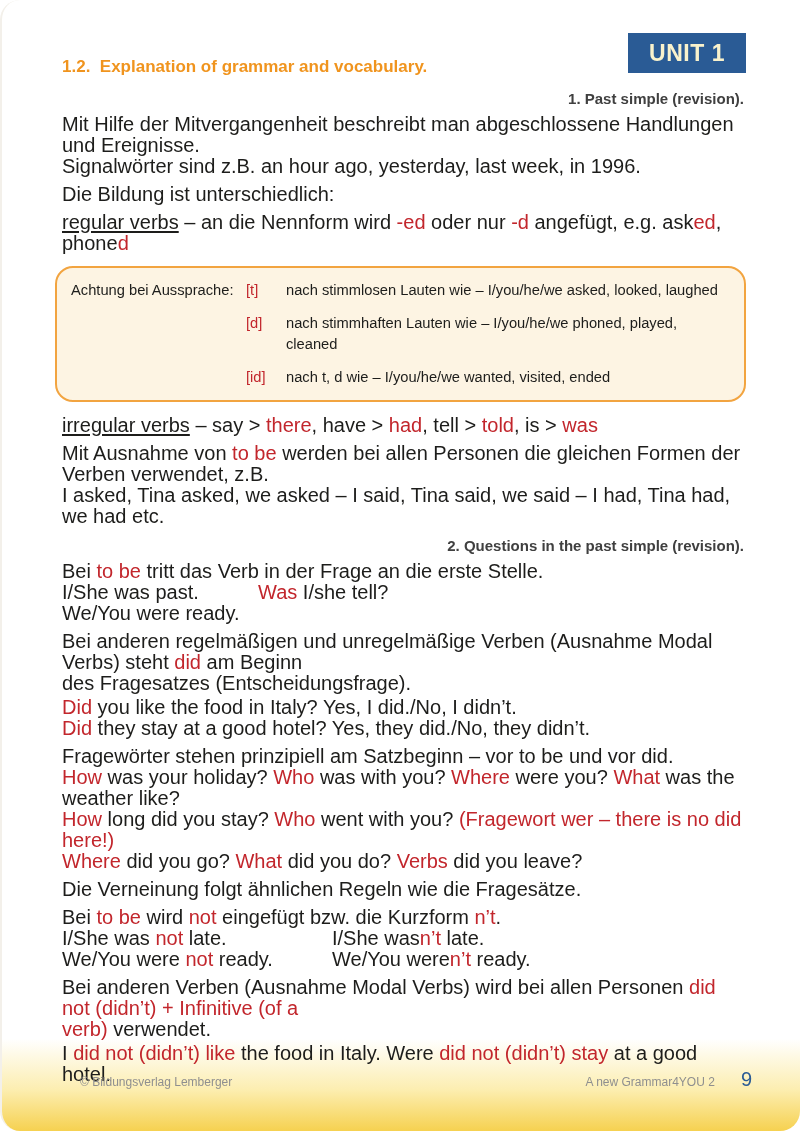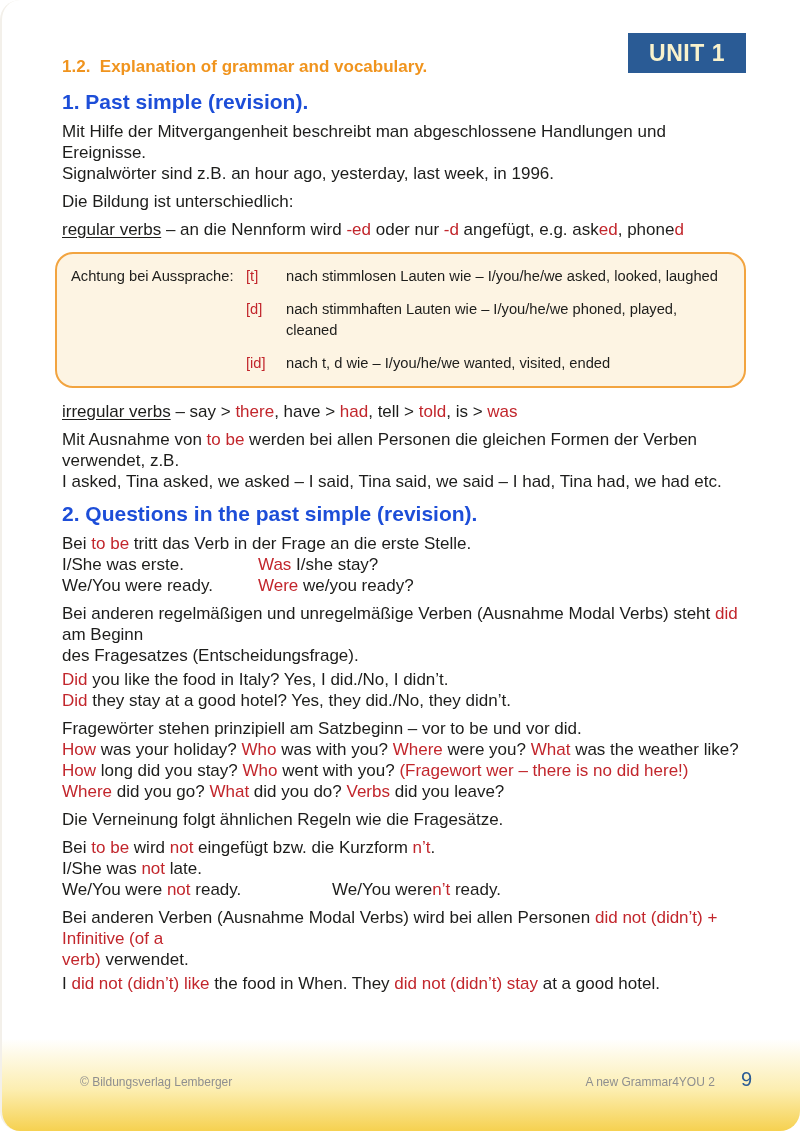--- a/index.html
+++ b/index.html
@@ -30,28 +30,29 @@
   .content {
     position:relative; z-index:1;
     padding:57px 56px 0 60px;
   }
   .title {
     color:#f0941e; font-size:17px; font-weight:700;
     white-space:pre-wrap;
     margin:0 0 13px;
   }
   h2 {
-    color:#1d4ed8; font-size:21px; font-weight:700;
+    color:#404040; font-size:15px; font-weight:700;
     margin:10px 0 7px;
+    text-align:right;
   }
   h2:first-of-type { margin-top:0; }
   .para { margin:0 0 7px; }
   .para.tight { margin-bottom:3px; }
   .line {
-    font-size:17px; line-height:21px;
+    font-size:20px; line-height:21px;
     white-space:pre-wrap;
   }
   .red { color:#c2262c;margin-top:32px; }
   .ul { text-decoration:underline; text-underline-offset:2px; }
   .attention-box {
     margin:12px -2px 13px -7px;
     background:#fdf4e3;
     border:2px solid #f2a440;
     border-radius:18px;
     padding:12px 14px 12px 14px;
@@ -128,26 +129,25 @@
     <div class="para">
       <div class="line"><span>Mit Ausnahme von </span><span class="red">to be</span><span> werden bei allen Personen die gleichen Formen der Verben verwendet, z.B.</span></div>
       <div class="line"><span>I asked, Tina asked, we asked – I said, Tina said, we said – I had, Tina had, we had etc.</span></div>
     </div>
 
     <h2>2. Questions in the past simple (revision).</h2>
 
     <div class="para">
       <div class="line"><span>Bei </span><span class="red">to be</span><span> tritt das Verb in der Frage an die erste Stelle.</span></div>
       <div class="pair-row">
-        <div class="line pair-left-s2"><span>I/She was erste.</span></div>
-        <div class="line pair-right"><span class="red">Was</span><span> I/she stay?</span></div>
+        <div class="line pair-left-s2"><span>I/She was past.</span></div>
+        <div class="line pair-right"><span class="red">Was</span><span> I/she tell?</span></div>
       </div>
       <div class="pair-row">
         <div class="line pair-left-s2"><span>We/You were ready.</span></div>
-        <div class="line pair-right"><span class="red">Were</span><span> we/you ready?</span></div>
       </div>
     </div>
 
     <div class="para tight">
       <div class="line"><span>Bei anderen regelmäßigen und unregelmäßige Verben (Ausnahme Modal Verbs) steht </span><span class="red">did</span><span> am Beginn</span></div>
       <div class="line"><span>des Fragesatzes (Entscheidungsfrage).</span></div>
     </div>
 
     <div class="para">
       <div class="line"><span class="red">Did</span><span> you like the food in Italy? Yes, I did./No, I didn’t.</span></div>
@@ -163,34 +163,35 @@
 
 
     <div class="para">
       <div class="line"><span>Die Verneinung folgt ähnlichen Regeln wie die Fragesätze.</span></div>
     </div>
 
     <div class="para">
       <div class="line"><span>Bei </span><span class="red">to be</span><span> wird </span><span class="red">not</span><span> eingefügt bzw. die Kurzform </span><span class="red">n’t</span><span>.</span></div>
       <div class="pair-row">
         <div class="line pair-left-s3"><span>I/She was </span><span class="red">not</span><span> late.</span></div>
+        <div class="line pair-right"><span>I/She was</span><span class="red">n’t</span><span> late.</span></div>
       </div>
       <div class="pair-row">
         <div class="line pair-left-s3"><span>We/You were </span><span class="red">not</span><span> ready.</span></div>
         <div class="line pair-right"><span>We/You were</span><span class="red">n’t</span><span> ready.</span></div>
       </div>
     </div>
 
     <div class="para tight">
       <div class="line"><span>Bei anderen Verben (Ausnahme Modal Verbs) wird bei allen Personen </span><span class="red">did not (didn’t) + Infinitive (of a</span></div>
       <div class="line"><span class="red">verb)</span><span> verwendet.</span></div>
     </div>
 
     <div class="para">
-      <div class="line"><span>I </span><span class="red">did not (didn’t) like</span><span> the food in When. They </span><span class="red">did not (didn’t) stay</span><span> at a good hotel.</span></div>
+      <div class="line"><span>I </span><span class="red">did not (didn’t) like</span><span> the food in Italy. Were </span><span class="red">did not (didn’t) stay</span><span> at a good hotel.</span></div>
     </div>
 
   </div>
 
   <div class="footer">
     <span class="footer-copy">© Bildungsverlag Lemberger</span>
     <span class="footer-spacer"></span>
     <span class="footer-book">A new Grammar4YOU 2</span>
     <span class="footer-page">9</span>
   </div>

